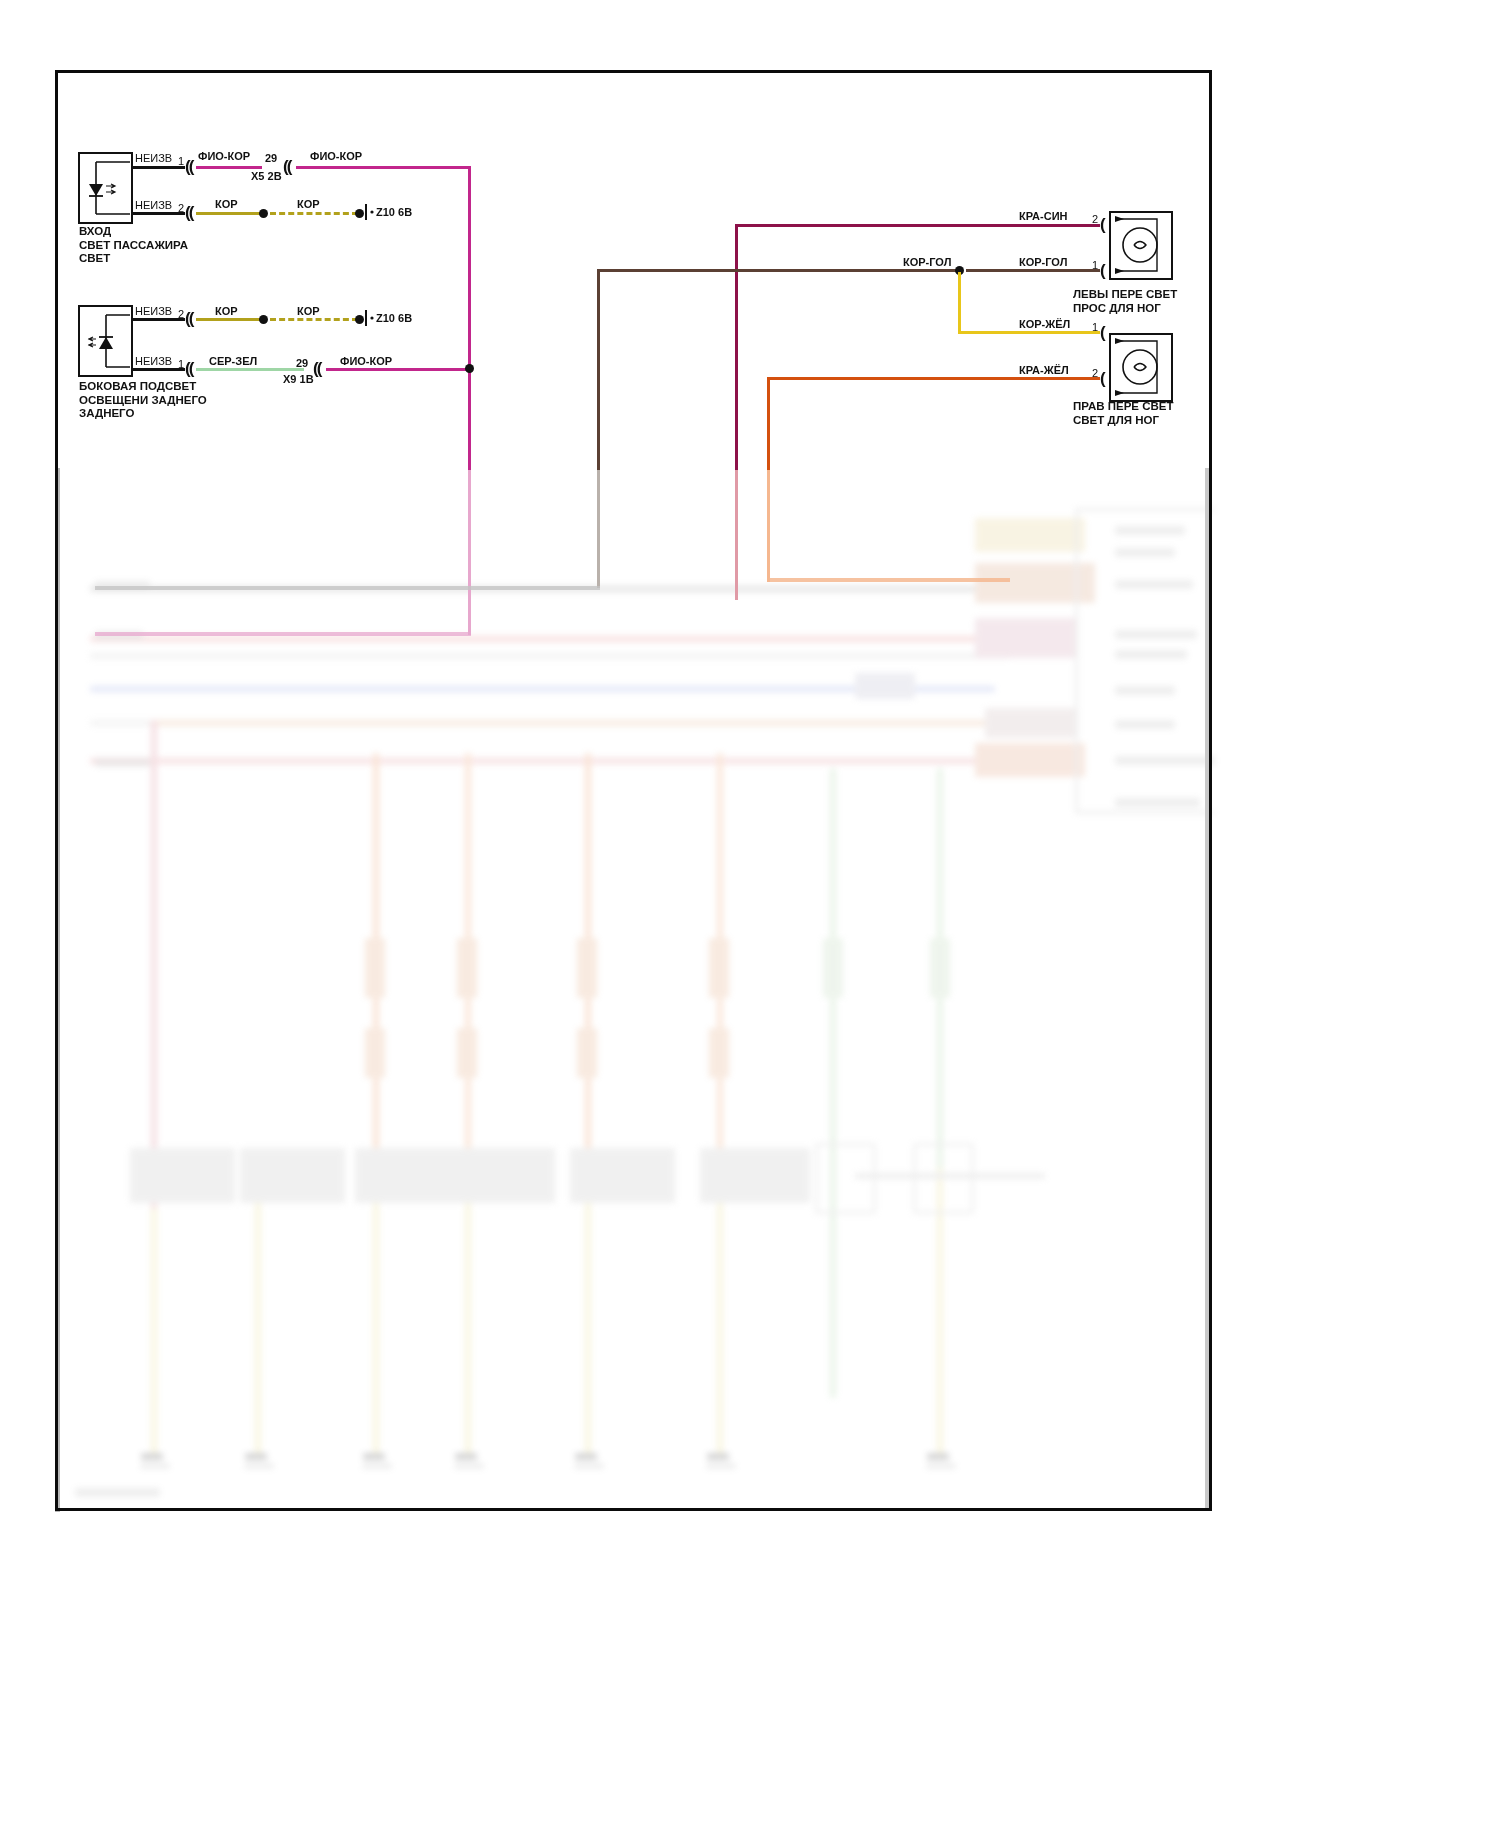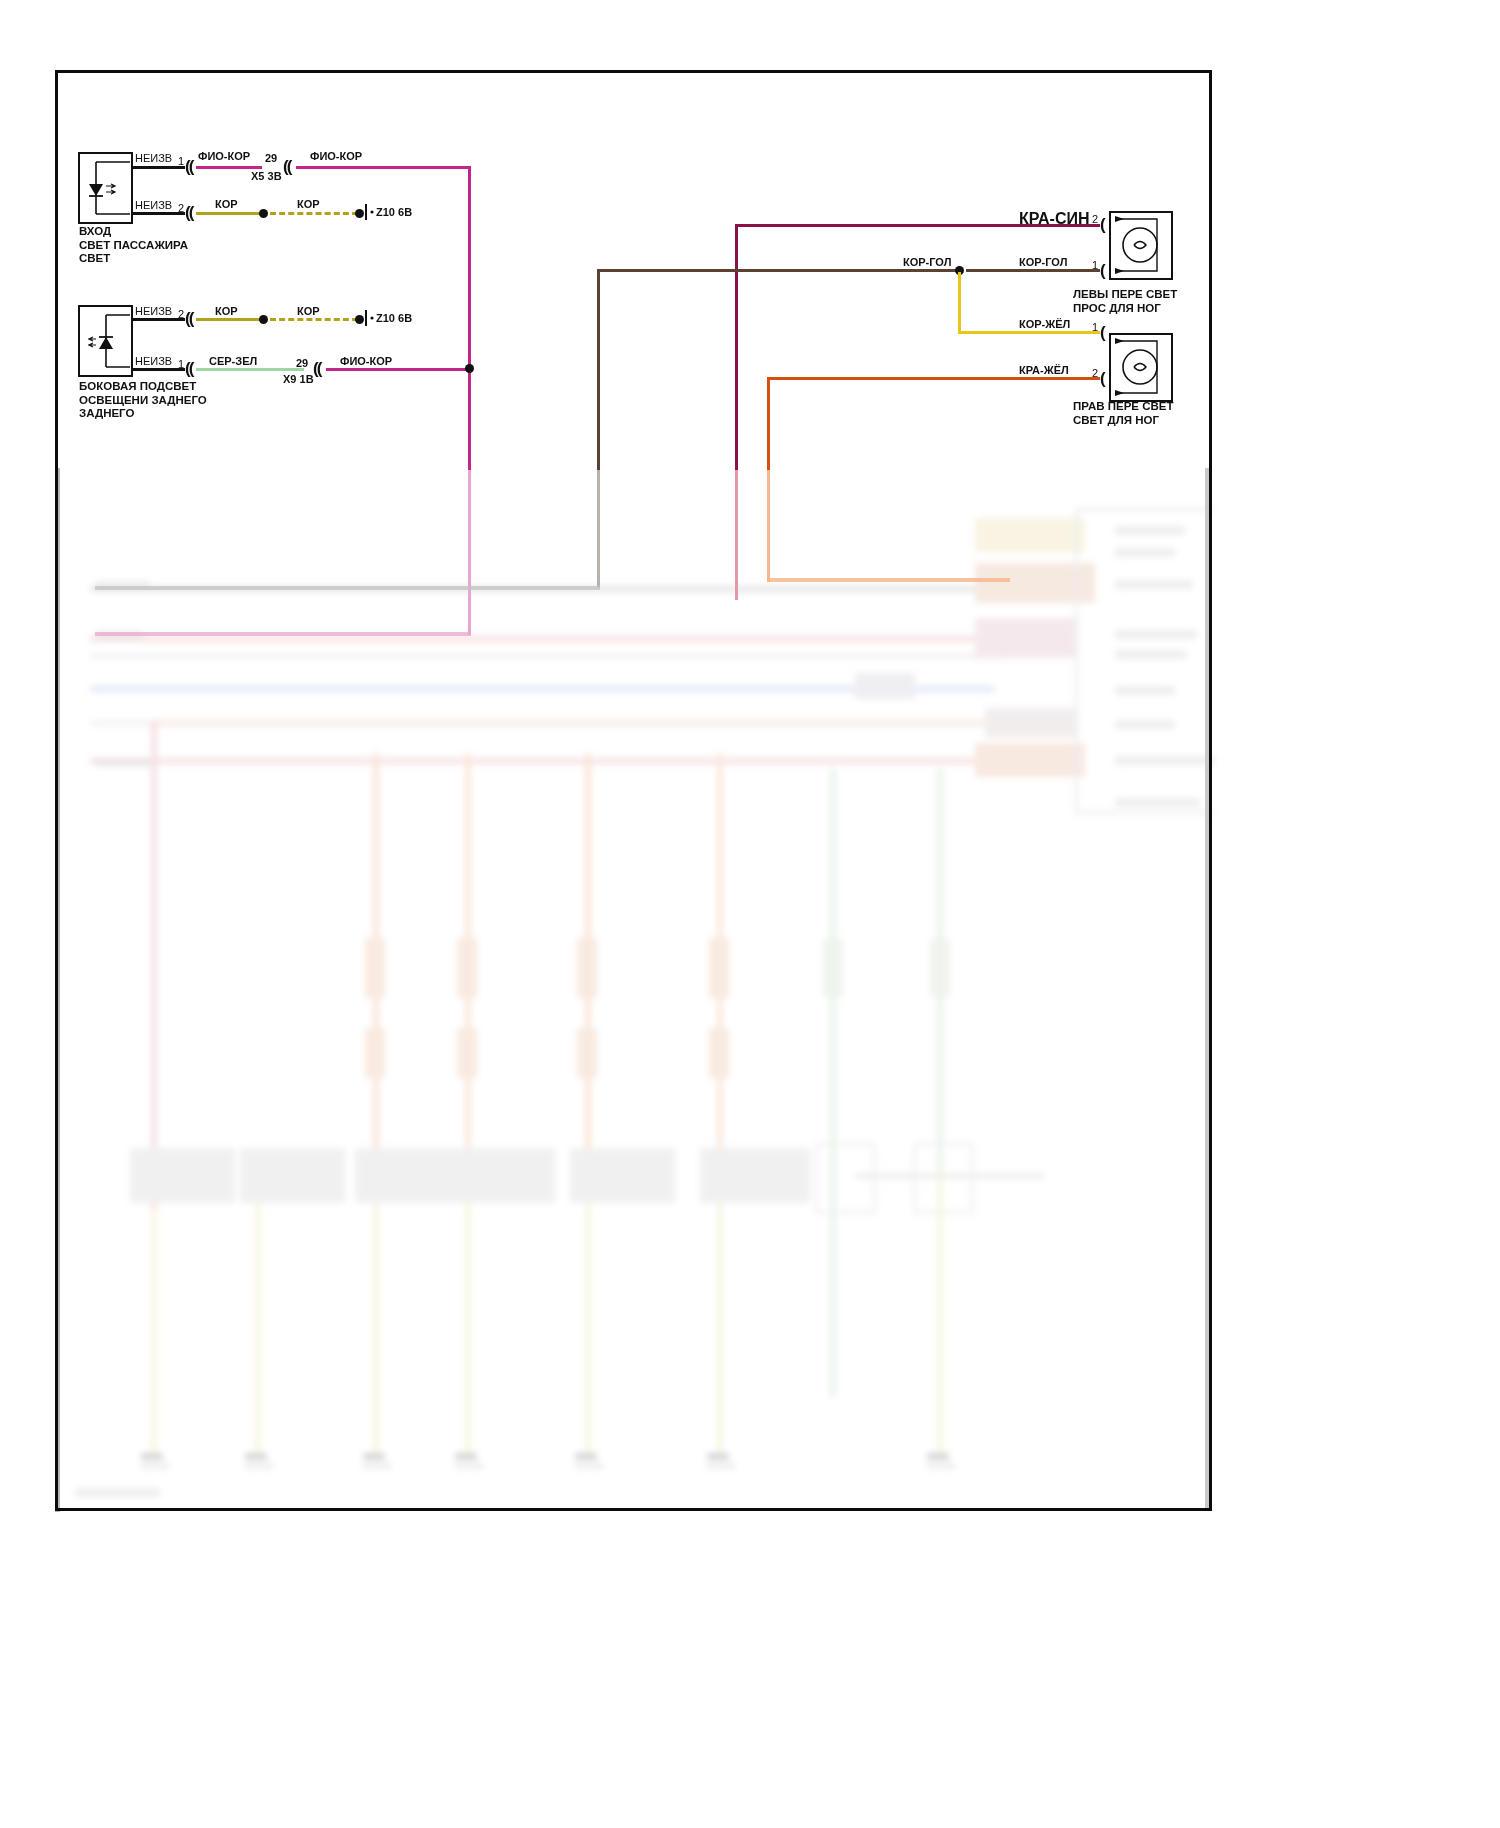--- a/index.html
+++ b/index.html
@@ -144,21 +144,21 @@
 
   <div class="wire" style="left:133px;top:166px;width:52px;height:3px;background:#111;"></div>
   <div class="pin" style="left:135px;top:152px;font-size:11px;">НЕИЗВ</div>
   <div class="pin" style="left:178px;top:155px;font-size:11px;">1</div>
   <div class="conn" style="left:185px;top:157px;font-size:17px;">((</div>
 
   <div class="wire" style="left:196px;top:166px;width:66px;height:3px;background:#c2268c;"></div>
   <div class="lbl" style="left:198px;top:150px;font-size:11px;">ФИО-КОР</div>
   <div class="lbl" style="left:265px;top:152px;font-size:11px;">29</div>
   <div class="conn" style="left:283px;top:157px;font-size:17px;">((</div>
-  <div class="lbl" style="left:251px;top:170px;font-size:11px;">X5 3B</div>
+  <div class="lbl" style="left:251px;top:170px;font-size:11px;">X5 2B</div>
   <div class="wire" style="left:296px;top:166px;width:175px;height:3px;background:#c2268c;"></div>
   <div class="lbl" style="left:310px;top:150px;font-size:11px;">ФИО-КОР</div>
 
   <div class="wire" style="left:468px;top:166px;width:3px;height:320px;background:#c2268c;"></div>
   <div class="wire" style="left:468px;top:470px;width:3px;height:165px;background:#e7a7cd;"></div>
   <div class="wire" style="left:95px;top:632px;width:376px;height:4px;background:#e7a7cd;opacity:.75;"></div>
 
   <div class="wire" style="left:133px;top:212px;width:52px;height:3px;background:#111;"></div>
   <div class="pin" style="left:135px;top:199px;font-size:11px;">НЕИЗВ</div>
   <div class="pin" style="left:178px;top:202px;font-size:11px;">2</div>
@@ -231,21 +231,21 @@
   <div class="box" style="left:1109px;top:211px;width:64px;height:69px;"></div>
   <svg style="position:absolute;left:1112px;top:214px;" width="58" height="63">
     <circle cx="28" cy="31" r="17" fill="none" stroke="#111" stroke-width="1.6"></circle>
     <path d="M22 31 q6 -7 12 0 q-6 7 -12 0" fill="none" stroke="#111" stroke-width="1.4"></path>
     <path d="M3 5 L45 5 L45 57 L3 57" fill="none" stroke="#111" stroke-width="1.4"></path>
     <polygon points="3,2 12,5 3,8" fill="#111"></polygon>
     <polygon points="3,54 12,57 3,60" fill="#111"></polygon>
   </svg>
 
   <div class="wire" style="left:735px;top:224px;width:365px;height:3px;background:#8d1149;"></div>
-  <div class="lbl" style="left:1019px;top:210px;font-size:16px;">КРА-СИН</div>
+  <div class="lbl" style="left:1019px;top:210px;font-size:11px;">КРА-СИН</div>
   <div class="pin" style="left:1092px;top:213px;font-size:11px;">2</div>
   <div class="conn" style="left:1100px;top:215px;font-size:17px;">(</div>
 
   <div class="wire" style="left:735px;top:224px;width:3px;height:262px;background:#8d1149;"></div>
   <div class="wire" style="left:735px;top:470px;width:3px;height:130px;background:#e09aa6;"></div>
 
   <div class="wire" style="left:597px;top:269px;width:360px;height:3px;background:#5b4034;"></div>
   <div class="lbl" style="left:903px;top:256px;font-size:11px;">КОР-ГОЛ</div>
   <div class="node" style="left:955px;top:266px;"></div>
   <div class="wire" style="left:966px;top:269px;width:134px;height:3px;background:#5b4034;"></div>

